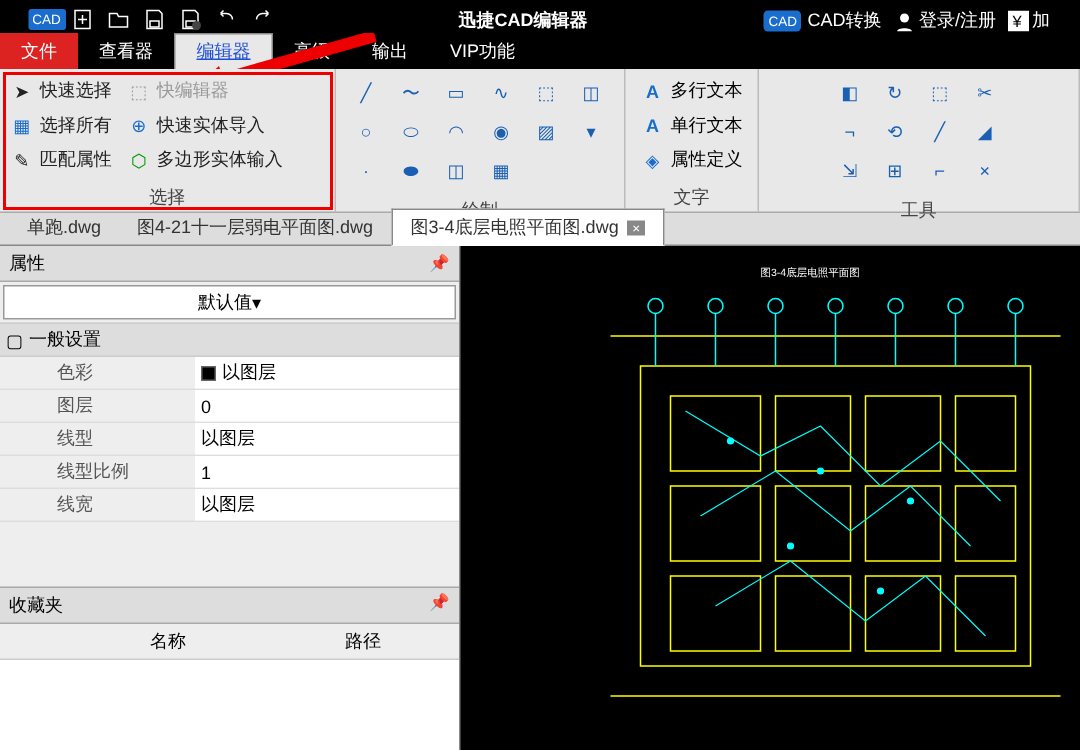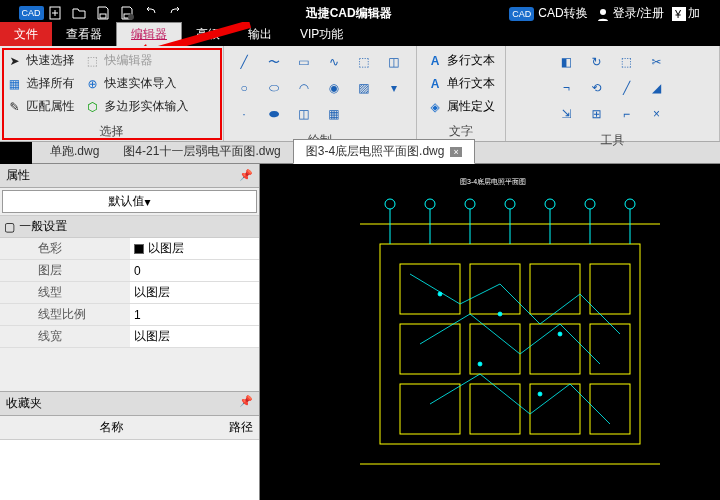--- a/index.html
+++ b/index.html
@@ -7,40 +7,40 @@
 .titlebar { background: #000; color: #fff; height: 22px; display: flex; align-items: flex-end; padding: 0 20px; }
 .titlebar .tb-btn { width: 22px; height: 18px; margin-right: 2px; display: flex; align-items: center; justify-content: center; cursor: pointer; }
 .title-logo { background: #1a6dcc; color: #fff; font-size: 9px; padding: 2px 3px; border-radius: 2px; }
 .title-text { flex: 1; text-align: center; font-size: 12px; font-weight: bold; }
 .title-right { display: flex; align-items: center; gap: 8px; }
 .cad-convert { display: flex; align-items: center; gap: 4px; }
 .cad-badge { background: #1a6dcc; color: #fff; font-size: 9px; padding: 2px 3px; border-radius: 3px; }
 .menubar { background: #000; color: #fff; height: 24px; display: flex; align-items: stretch; }
 .menu-item { padding: 4px 14px; cursor: pointer; display: flex; align-items: center; }
 .menu-item.active-file { background: #d22; }
-.menu-item.active-tab { background: #e8e8e8; color: #be185d; border: 1px solid #888; border-bottom: none; text-decoration: underline; }
+.menu-item.active-tab { background: #e8e8e8; color: #1d4ed8; border: 1px solid #888; border-bottom: none; text-decoration: underline; }
 .arrow-overlay { position: absolute; top: 0; left: 120px; pointer-events: none; }
 .ribbon { background: #e8e8e8; border-bottom: 1px solid #aaa; display: flex; position: relative; }
 .ribbon-group { border-right: 1px solid #bbb; padding: 6px 10px 2px 10px; display: flex; flex-direction: column; align-items: center; }
 .ribbon-body { display: flex; flex-wrap: wrap; gap: 6px 10px; align-content: flex-start; }
 .rb-item { display: flex; align-items: center; gap: 4px; cursor: pointer; white-space: nowrap; color: #222; }
 .rb-item.disabled { color: #999; }
 .rb-icon { width: 16px; height: 16px; display: inline-flex; align-items: center; justify-content: center; font-size: 12px; }
 .ribbon-label { color: #444; font-size: 12px; margin-top: 8px; }
 .highlight-box { position: absolute; border: 2px solid #e00; top: 2px; left: 2px; width: 220px; height: 92px; pointer-events: none; }
 .icon-grid { display: grid; grid-template-columns: repeat(6, 22px); gap: 6px 8px; }
 .icon-grid.c4 { grid-template-columns: repeat(4, 22px); }
 .icon-cell { width: 20px; height: 20px; display: flex; align-items: center; justify-content: center; cursor: pointer; color: #1a5fb4; }
 .text-item { display: flex; align-items: center; gap: 4px; cursor: pointer; }
-.tabs { background: #ddd; height: 22px; display: flex; align-items: flex-end; padding-left: 6px; border-bottom: 1px solid #888; margin-left: 32px; }
+.tabs { background: #ddd; height: 22px; display: flex; align-items: flex-end; padding-left: 6px; border-bottom: 1px solid #888; }
 .tab { padding: 3px 12px; font-size: 12px; cursor: pointer; color: #333; }
 .tab.active { background: #fff; border: 1px solid #888; border-bottom: 1px solid #fff; position: relative; top: 1px; }
 .tab .close { margin-left: 6px; background: #888; color: #fff; font-size: 9px; padding: 0 3px; cursor: pointer; }
 .workspace { display: flex; height: calc(500px - 22px - 24px - 96px - 22px); }
-.side-panel { width: 260px; background: #eee; border-right: 1px solid #888; display: flex; flex-direction: column; }
+.side-panel { width: 307px; background: #eee; border-right: 1px solid #888; display: flex; flex-direction: column; }
 .panel-header { background: #ddd; padding: 3px 6px; border-bottom: 1px solid #aaa; display: flex; justify-content: space-between; align-items: center; font-size: 12px; }
 .pin { font-size: 11px; cursor: pointer; }
 .dropdown { margin: 2px; border: 1px solid #999; background: #fff; padding: 2px 4px; display: flex; justify-content: center; align-items: center; cursor: pointer; }
 .prop-table { font-size: 12px; }
 .prop-section { background: #ddd; padding: 2px 4px; display: flex; align-items: center; gap: 4px; border-top: 1px solid #ccc; border-bottom: 1px solid #ccc; }
 .prop-row { display: flex; border-bottom: 1px solid #ddd; }
 .prop-key { width: 130px; padding: 2px 4px 2px 38px; color: #555; }
 .prop-val { flex: 1; padding: 2px 4px; background: #fff; display: flex; align-items: center; gap: 4px; }
 .swatch { width: 10px; height: 10px; background: #000; border: 1px solid #666; display: inline-block; }
 .fav-header { background: #ddd; padding: 3px 6px; border-top: 1px solid #aaa; border-bottom: 1px solid #aaa; display: flex; justify-content: space-between; }

